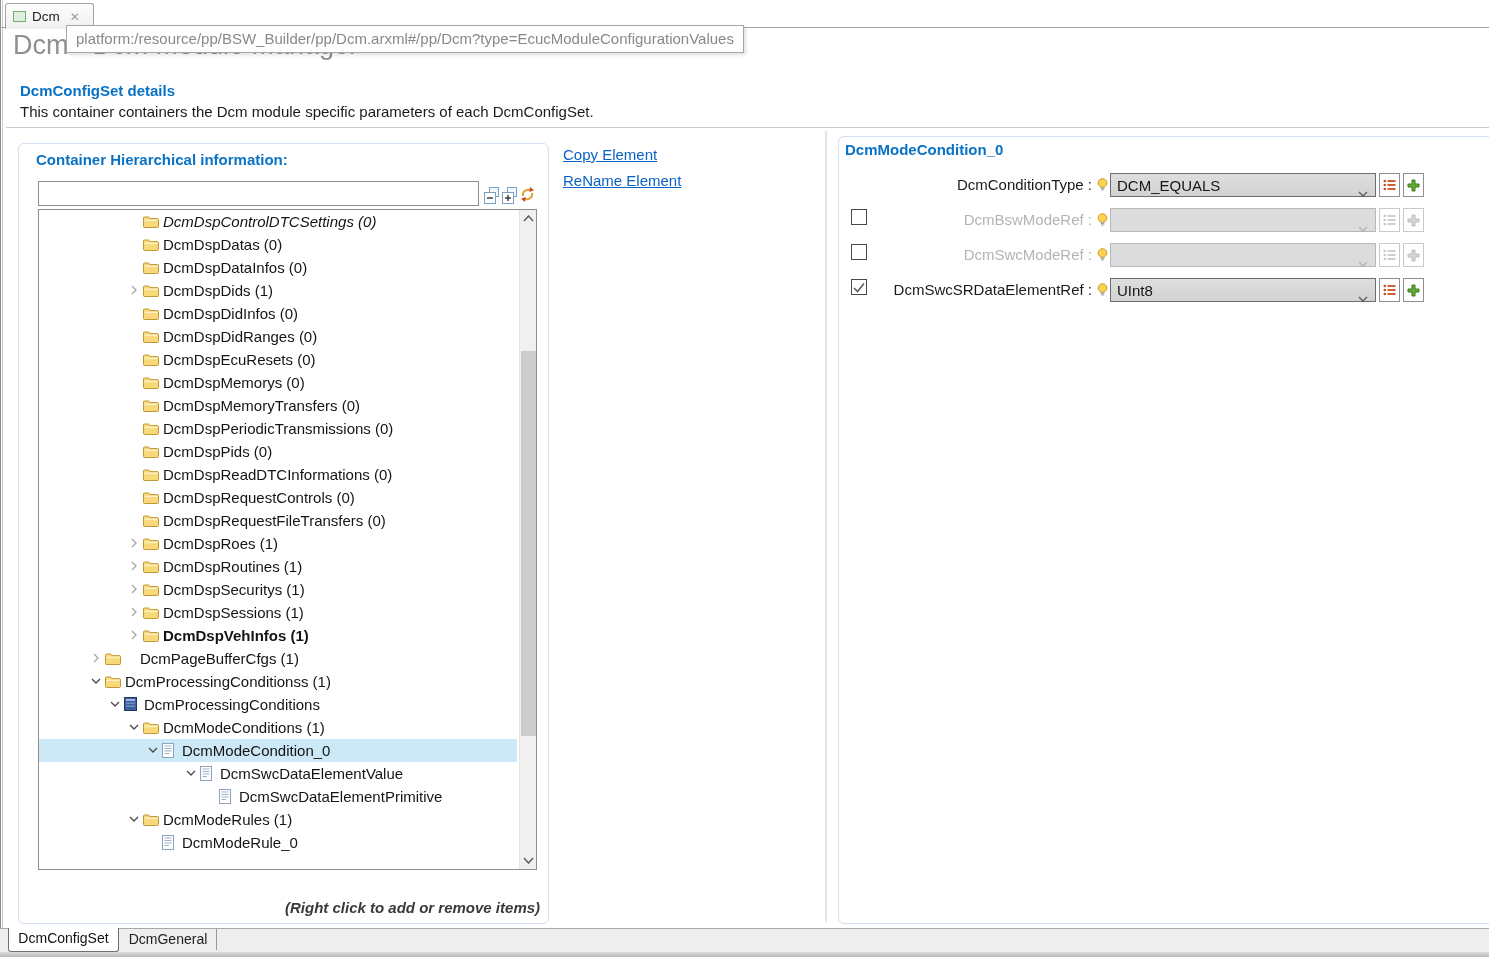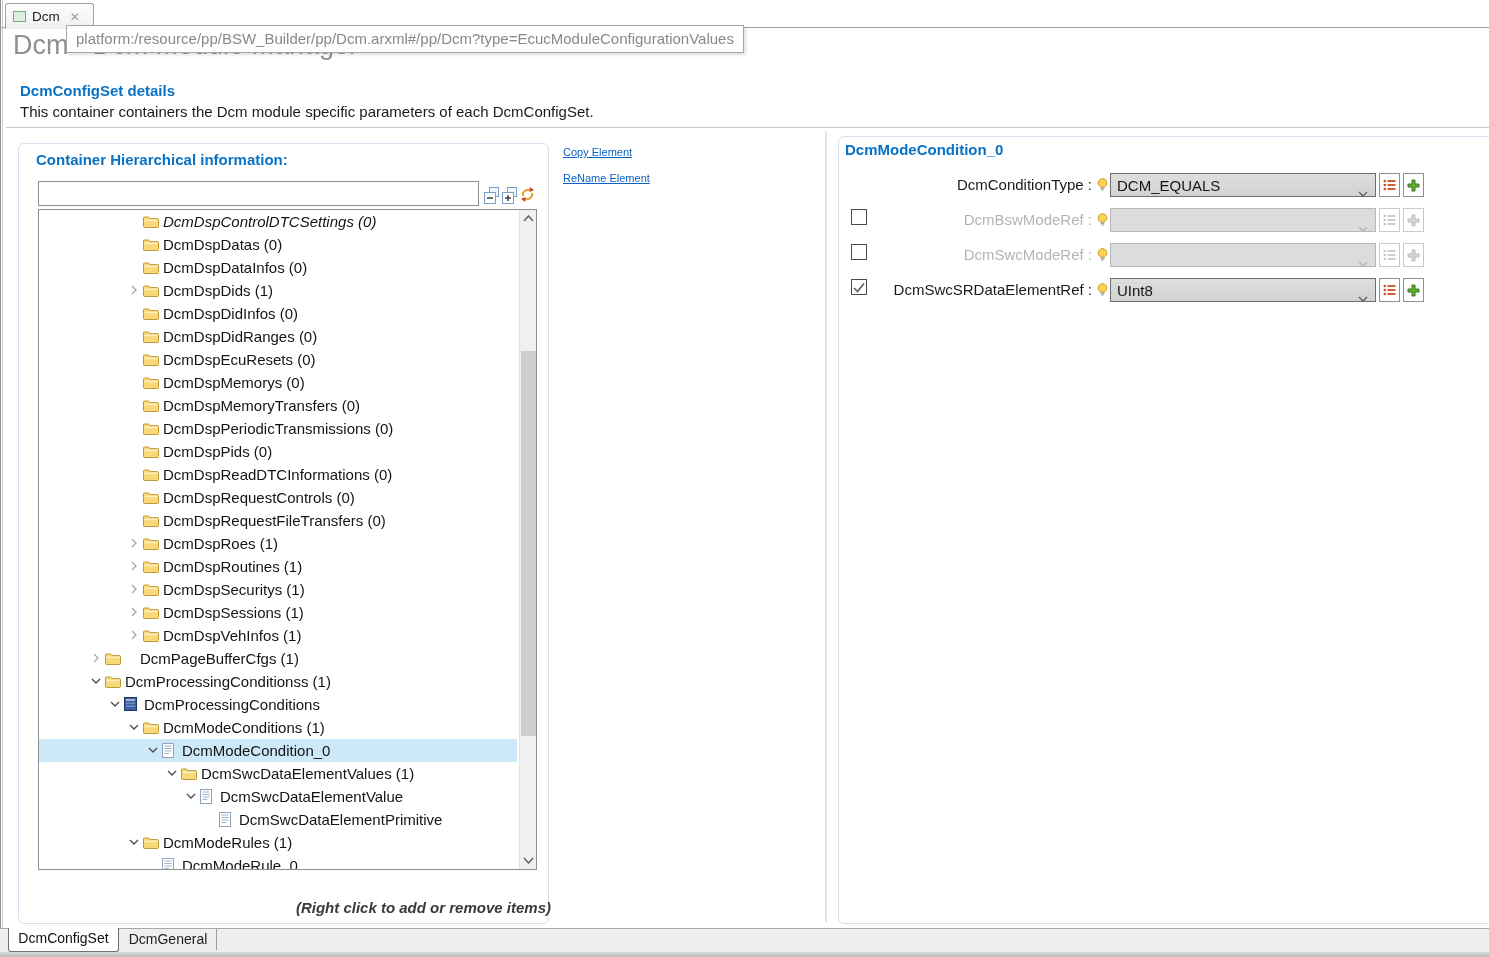--- a/index.html
+++ b/index.html
@@ -31,37 +31,37 @@
 
   .group-left{left:18px;top:143px;width:529px;height:779px;border:1px solid #d2e0ef;border-radius:6px;}
   .group-right{left:838px;top:136px;width:655px;height:786px;border:1px solid #d2e0ef;border-radius:6px;}
   .v-separator{left:825px;top:131px;width:2px;height:791px;background:#dce6f1;}
 
   .group-title{left:36px;top:151px;font-size:15px;font-weight:bold;color:#0a72c4;}
   .search-input{left:38px;top:181px;width:441px;height:25px;box-sizing:border-box;border:1px solid #8f8f8f;
                 font-size:14px;font-family:"Liberation Sans",sans-serif;padding:2px 6px;outline:none;}
   .mini-btn{width:18px;height:18px;display:inline-block;cursor:pointer;}
 
-  .link{font-size:11px;color:#0b62c4;text-decoration:underline;cursor:pointer;}
+  .link{font-size:15px;color:#0b62c4;text-decoration:underline;cursor:pointer;}
   .link-copy{left:563px;top:146px;}
   .link-rename{left:563px;top:172px;}
 
   
   .tree-box{left:38px;top:209px;width:497px;height:659px;border:1px solid #8f8f8f;background:#fff;overflow:hidden;}
   .tree-row{position:relative;width:478px;height:23px;}
   .tree-row.selected{background:#cde8f6;}
   .tree-arrow{position:absolute;top:3px;width:16px;height:16px;}
   .tree-icon{position:absolute;top:4px;width:16px;height:16px;}
   .tree-label{position:absolute;top:0;font-size:15px;color:#141414;line-height:23px;white-space:nowrap;}
 
   .sb{position:absolute;right:0;top:0;width:17px;height:100%;background:#f0f0f0;border-left:1px solid #e4e4e4;box-sizing:border-box;}
   .sb-btn{position:absolute;left:0;width:17px;height:17px;display:flex;align-items:center;justify-content:center;cursor:pointer;}
   .sb-thumb{position:absolute;left:1px;width:15px;top:141px;height:385px;background:#cdcdcd;cursor:pointer;}
 
-  .note{left:285px;top:899px;width:266px;text-align:right;font-size:15px;font-weight:bold;font-style:italic;color:#3a3a3a;}
+  .note{left:285px;top:899px;width:266px;text-align:left;font-size:15px;font-weight:bold;font-style:italic;color:#3a3a3a;}
 
   .right-title{left:845px;top:141px;font-size:15px;font-weight:bold;color:#0a72c4;}
 
   .param-label{position:absolute;width:236px;left:856px;text-align:right;font-size:15px;line-height:24px;white-space:nowrap;}
   .param-label.on{color:#1a1a1a;}
   .param-label.off{color:#b4b4b4;}
   .checkbox{position:absolute;left:851px;width:14px;height:14px;border:1px solid #4a4a4a;background:#fff;cursor:pointer;
             display:flex;align-items:center;justify-content:center;}
   .bulb{position:absolute;left:1097px;}
   .combo{position:absolute;left:1110px;width:266px;height:24px;box-sizing:border-box;cursor:pointer;}
@@ -296,21 +296,21 @@
           <span class="tree-label" style="left: 124px;">DcmDspSessions (1)</span>
         </div>
         <div class="tree-row">
           <span class="tree-arrow" style="left: 87px;"><svg width="16" height="16" viewBox="0 0 16 16">
               <polyline points="6,4 10,8 6,12" fill="none" stroke="#a6a6a6" stroke-width="1.3"></polyline>
             </svg></span>
           <span class="tree-icon" style="left: 104px;"><svg width="16" height="13" viewBox="0 0 16 13">
               <path d="M0.5 3 q0 -1 1 -1 h4.2 l1.2 1.6 h7.6 q1 0 1 1 v6.9 q0 1 -1 1 h-13 q-1 0 -1 -1 z" fill="#f9d87a" stroke="#bf9836"></path>
               <rect x="1.6" y="4.6" width="12.8" height="1.6" fill="#fdf0c2"></rect>
             </svg></span>
-          <span class="tree-label" style="left: 124px;">DcmDspVehInfos (1)</span>
+          <span class="tree-label" style="left: 124px; font-weight: bold;">DcmDspVehInfos (1)</span>
         </div>
         <div class="tree-row">
           <span class="tree-arrow" style="left: 49px;"><svg width="16" height="16" viewBox="0 0 16 16">
               <polyline points="6,4 10,8 6,12" fill="none" stroke="#a6a6a6" stroke-width="1.3"></polyline>
             </svg></span>
           <span class="tree-icon" style="left: 66px;"><svg width="16" height="13" viewBox="0 0 16 13">
               <path d="M0.5 3 q0 -1 1 -1 h4.2 l1.2 1.6 h7.6 q1 0 1 1 v6.9 q0 1 -1 1 h-13 q-1 0 -1 -1 z" fill="#f9d87a" stroke="#bf9836"></path>
               <rect x="1.6" y="4.6" width="12.8" height="1.6" fill="#fdf0c2"></rect>
             </svg></span>
           <span class="tree-label" style="left: 101px;">DcmPageBufferCfgs (1)</span>
@@ -352,30 +352,20 @@
               <polyline points="4,6 8,10 12,6" fill="none" stroke="#4a4a4a" stroke-width="1.3"></polyline>
             </svg></span>
           <span class="tree-icon" style="left: 123px;"><svg width="12" height="15" viewBox="0 0 12 15">
               <rect x="0.5" y="0.5" width="11" height="14" fill="#ffffff" stroke="#8fa3bd"></rect>
               <line x1="2.5" y1="3" x2="9.5" y2="3" stroke="#9db1c9"></line>
               <line x1="2.5" y1="5.5" x2="9.5" y2="5.5" stroke="#9db1c9"></line>
               <line x1="2.5" y1="8" x2="9.5" y2="8" stroke="#9db1c9"></line>
               <line x1="2.5" y1="10.5" x2="7" y2="10.5" stroke="#9db1c9"></line>
             </svg></span>
           <span class="tree-label" style="left: 143px;">DcmModeCondition_0</span>
-        </div>
-        <div class="tree-row">
-          <span class="tree-arrow" style="left: 125px;"><svg width="16" height="16" viewBox="0 0 16 16">
-              <polyline points="4,6 8,10 12,6" fill="none" stroke="#4a4a4a" stroke-width="1.3"></polyline>
-            </svg></span>
-          <span class="tree-icon" style="left: 142px;"><svg width="16" height="13" viewBox="0 0 16 13">
-              <path d="M0.5 3 q0 -1 1 -1 h4.2 l1.2 1.6 h7.6 q1 0 1 1 v6.9 q0 1 -1 1 h-13 q-1 0 -1 -1 z" fill="#f9d87a" stroke="#bf9836"></path>
-              <rect x="1.6" y="4.6" width="12.8" height="1.6" fill="#fdf0c2"></rect>
-            </svg></span>
-          <span class="tree-label" style="left: 162px;">DcmSwcDataElementValues (1)</span>
         </div>
         <div class="tree-row">
           <span class="tree-arrow" style="left: 144px;"><svg width="16" height="16" viewBox="0 0 16 16">
               <polyline points="4,6 8,10 12,6" fill="none" stroke="#4a4a4a" stroke-width="1.3"></polyline>
             </svg></span>
           <span class="tree-icon" style="left: 161px;"><svg width="12" height="15" viewBox="0 0 12 15">
               <rect x="0.5" y="0.5" width="11" height="14" fill="#ffffff" stroke="#8fa3bd"></rect>
               <line x1="2.5" y1="3" x2="9.5" y2="3" stroke="#9db1c9"></line>
               <line x1="2.5" y1="5.5" x2="9.5" y2="5.5" stroke="#9db1c9"></line>
               <line x1="2.5" y1="8" x2="9.5" y2="8" stroke="#9db1c9"></line>

